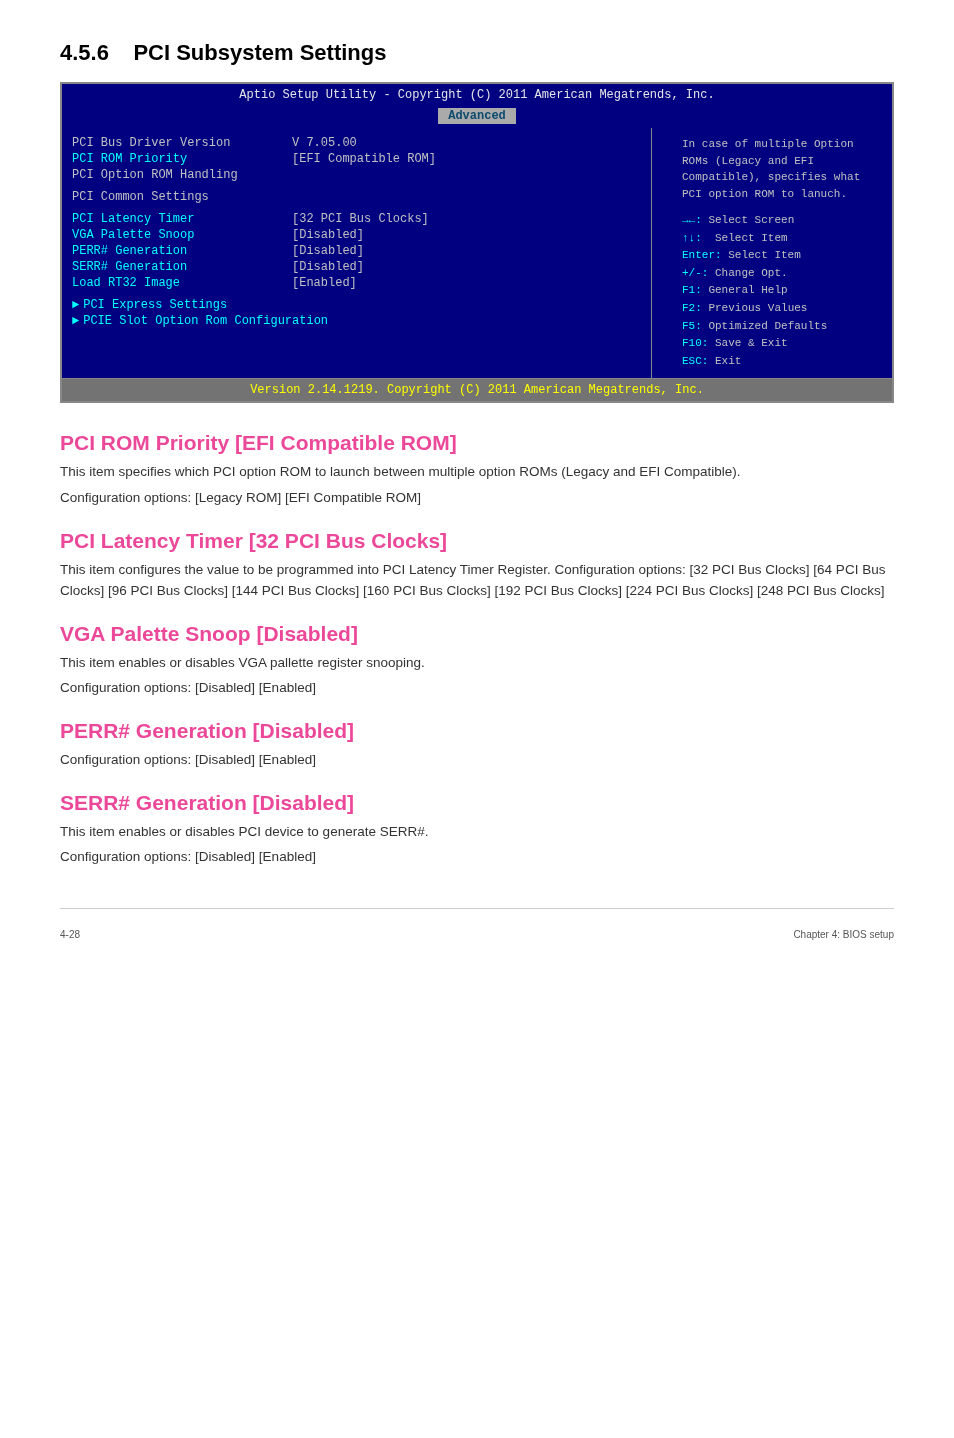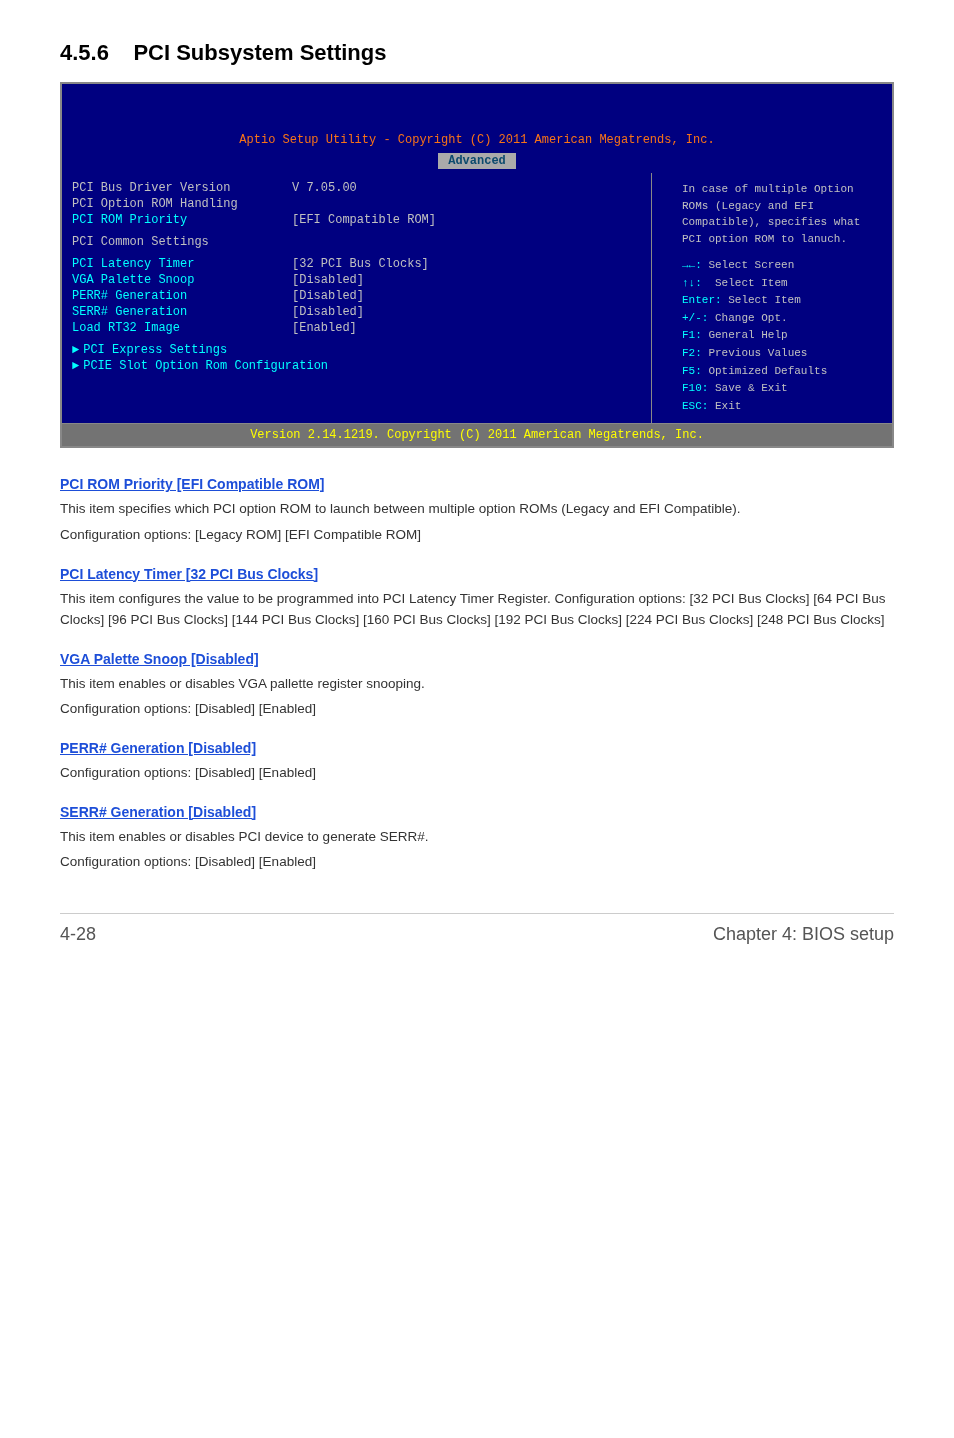--- a/index.html
+++ b/index.html
@@ -26,26 +26,25 @@
       font-family: 'Courier New', Courier, monospace;
       font-size: 12px;
       border: 2px solid #888;
       padding: 0;
       margin-bottom: 28px;
       width: 100%;
     }
 
     .bios-header {
       background: #000080;
-      color: #f97316;
+      color: #e5e5e5;
       text-align: center;
       padding: 4px 17px;
       font-family: 'Courier New', Courier, monospace;
       font-size: 12px;
-      margin-top: 45px;
     }
 
     .bios-tab-bar {
       background: #000080;
       text-align: center;
       padding: 2px 8px 4px 8px;
     }
 
     .bios-tab {
       display: inline-block;
@@ -140,41 +139,40 @@
 
     .sidebar-keys .key {
       color: #00ffff;
     }
 
     .doc-section {
       margin-bottom: 20px;
     }
 
     .doc-heading {
-      font-size: 14px;
+      font-size: 21px;
       font-weight: bold;
       margin-bottom: 6px;
-      color: #1d4ed8;
-      text-decoration: underline;
+      color: #ec4899;
     }
 
     .doc-text {
       font-size: 13.5px;
       line-height: 1.6;
       color: #333;
       margin-bottom: 4px;
     }
 
     .page-footer {
       display: flex;
       justify-content: space-between;
       margin-top: 40px;
-      padding-top: 10px;
+      padding-top: 20px;
       border-top: 1px solid #ccc;
-      font-size: 18px;
+      font-size: 10px;
       color: #555;
     }
 
     .bios-blank {
       height: 6px;
     }
   </style>
 </head>
 <body>
 
@@ -189,27 +187,27 @@
   </div>
   <div class="bios-body">
     <div class="bios-main">
 
       <div class="bios-row">
         <span class="bios-label">PCI Bus Driver Version</span>
         <span class="bios-value">V 7.05.00</span>
       </div>
 
       <div class="bios-row">
+        <span class="bios-label cyan">PCI ROM Priority</span>
+        <span class="bios-value">[EFI Compatible ROM]</span>
+      </div>
+
+      <div class="bios-row">
         <span class="bios-label">PCI Option ROM Handling</span>
         <span class="bios-value"></span>
-      </div>
-
-      <div class="bios-row">
-        <span class="bios-label cyan">PCI ROM Priority</span>
-        <span class="bios-value">[EFI Compatible ROM]</span>
       </div>
       <div class="bios-blank"></div>
 
       <div class="bios-row">
         <span class="bios-label">PCI Common Settings</span>
       </div>
       <div class="bios-blank"></div>
 
       <div class="bios-row">
         <span class="bios-label cyan">PCI Latency Timer</span>

